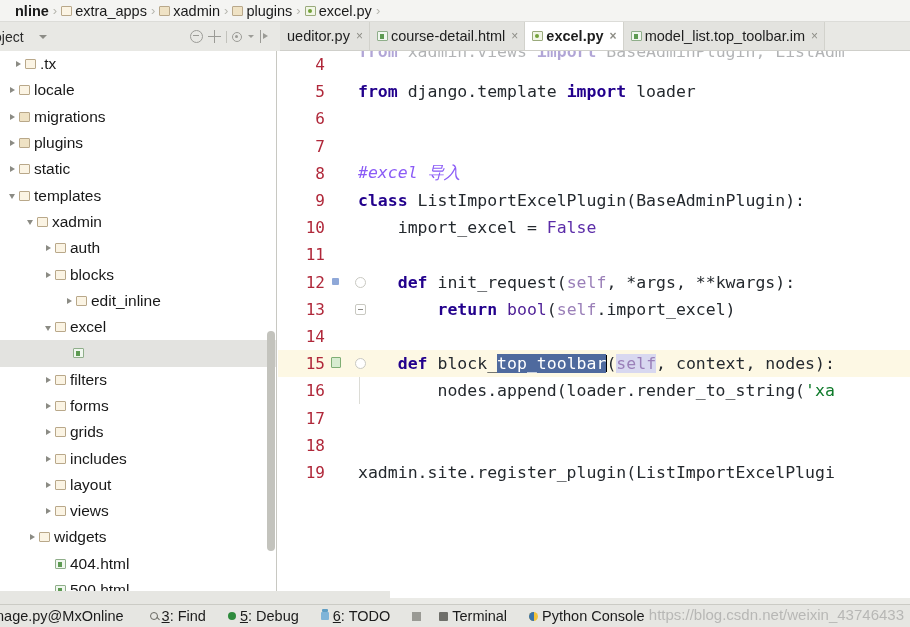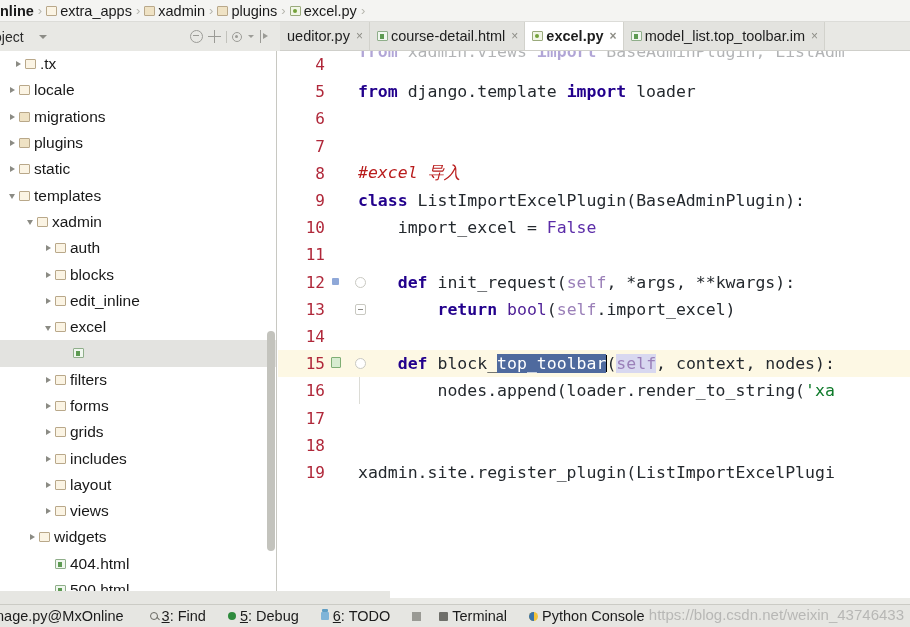--- a/index.html
+++ b/index.html
@@ -15,21 +15,21 @@
     background: #ffffff;
   }
 
   
   .breadcrumb-bar {
     position: absolute; left: 0; top: 0;
     width: 910px; height: 22px;
     background: #f4f4f2;
     border-bottom: 1px solid #dcdcd8;
     display: flex; align-items: center;
-    padding-left: 0px;
+    padding-left: 15px;
     overflow: hidden;
   }
   .crumb {
     display: flex; align-items: center;
     height: 22px;
     padding: 0 2px 0 1px;
     font-size: 14.5px;
     color: #1a1a1a;
     white-space: nowrap;
   }
@@ -280,21 +280,21 @@
     width: 5px; height: 1px; background: #8c8c86;
   }
   .code-text {
     flex: 1; padding-left: 28px;
     color: #24292e;
   }
   .kw   { color: #22008c; font-weight: bold; }
   .kw2  { color: #5b2ca8; }
   .builtin { color: #4c1d95; }
   .param { color: #9a7fb8; }
-  .cmt  { color: #b91c1c; font-style: italic; }
+  .cmt  { color: #8b5cf6; font-style: italic; }
   .str  { color: #0e7a2a; }
   .sel  { background: #4f6a9e; color: #ffffff; }
   .caret-i {
     display: inline-block; width: 1px; height: 17px;
     background: #000; vertical-align: -3px;
     margin: 0 -0.5px;
   }
   .selbg-pad { background: #d8d8f0; }
 
   
@@ -477,21 +477,21 @@
       <div class="tree-row" style="padding-left: 42px;">
         <span class="arrow closed"></span>
         <span class="ic ic-folder"></span>
         <span class="tree-label">auth</span>
       </div>
       <div class="tree-row" style="padding-left: 42px;">
         <span class="arrow closed"></span>
         <span class="ic ic-folder"></span>
         <span class="tree-label">blocks</span>
       </div>
-      <div class="tree-row" style="padding-left: 42px;">
+      <div class="tree-row" style="padding-left: 42px; margin-left: 21px;">
         <span class="arrow closed"></span>
         <span class="ic ic-folder"></span>
         <span class="tree-label">edit_inline</span>
       </div>
       <div class="tree-row" style="padding-left: 42px; align-items: center;">
         <span class="arrow open"></span>
         <span class="ic ic-folder"></span>
         <span class="tree-label">excel</span>
       </div>
       <div class="tree-row selected" style="padding-left: 60px;">

